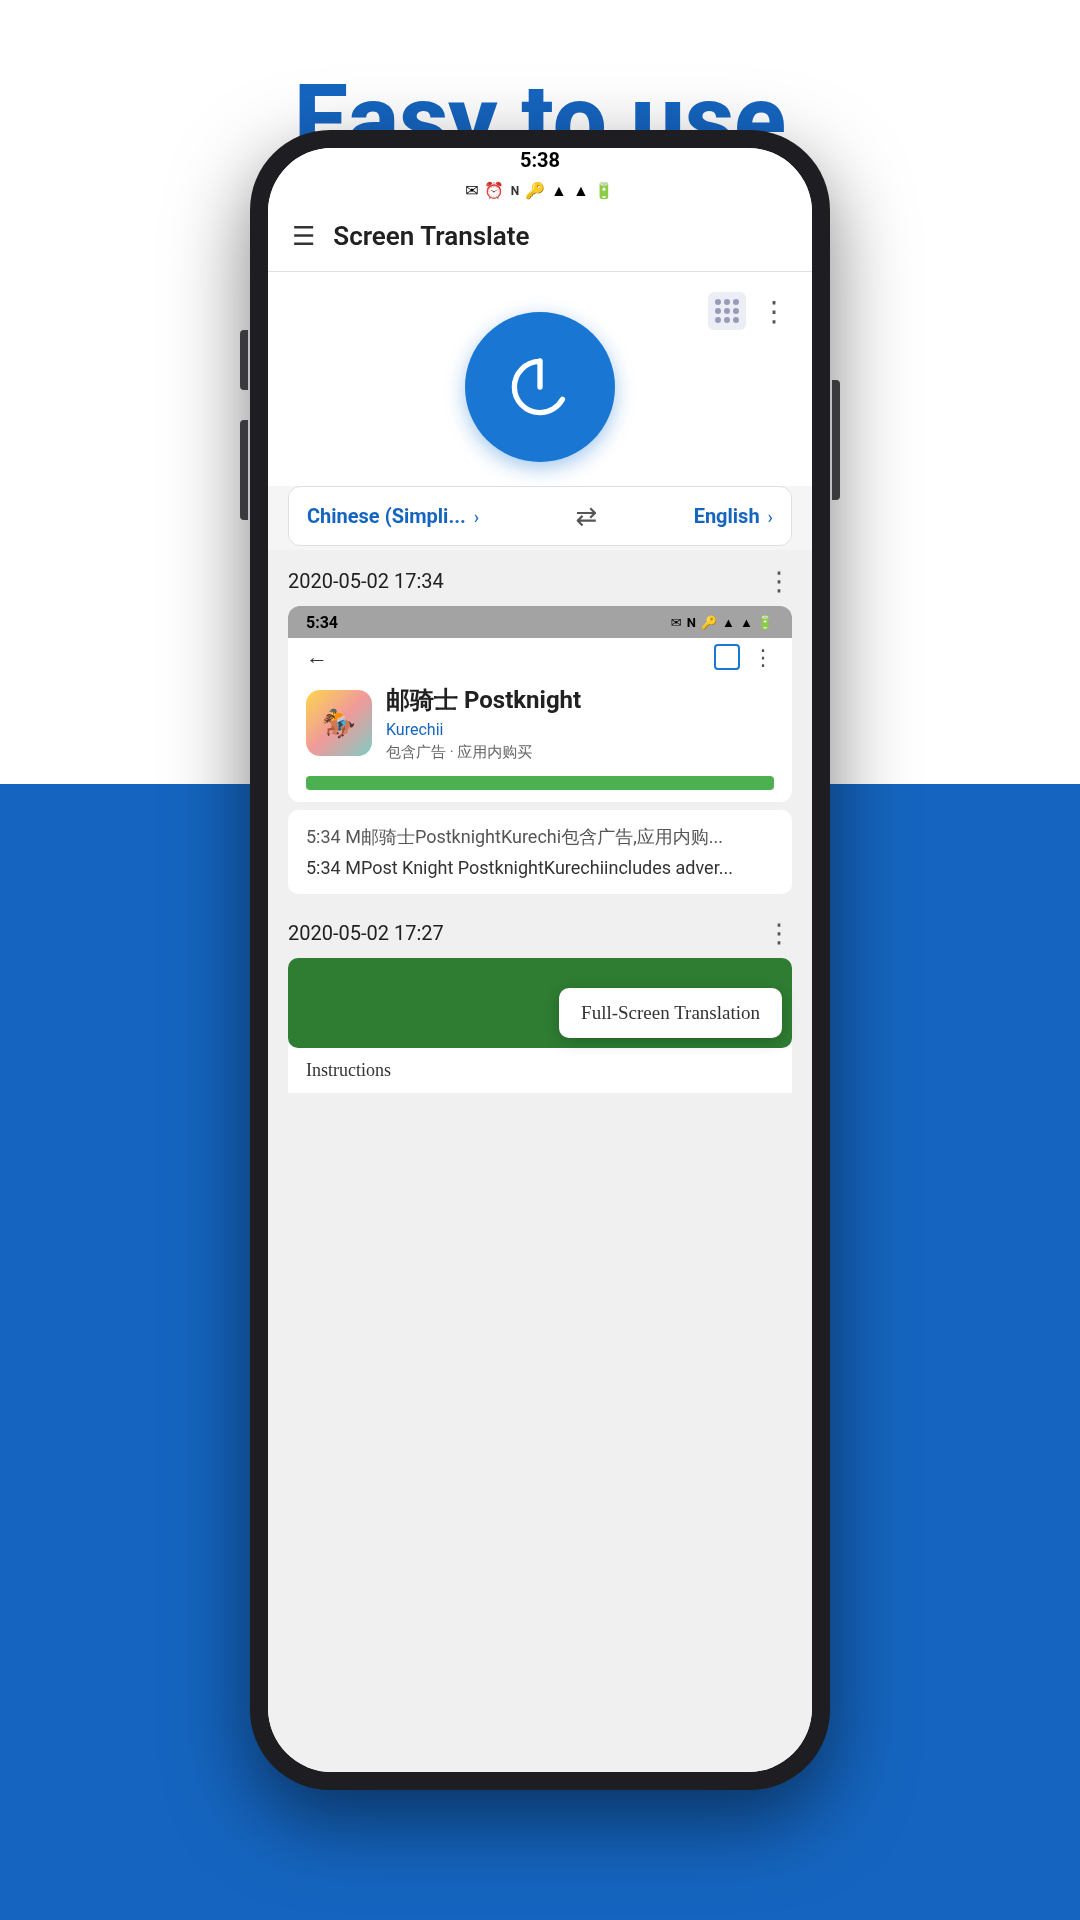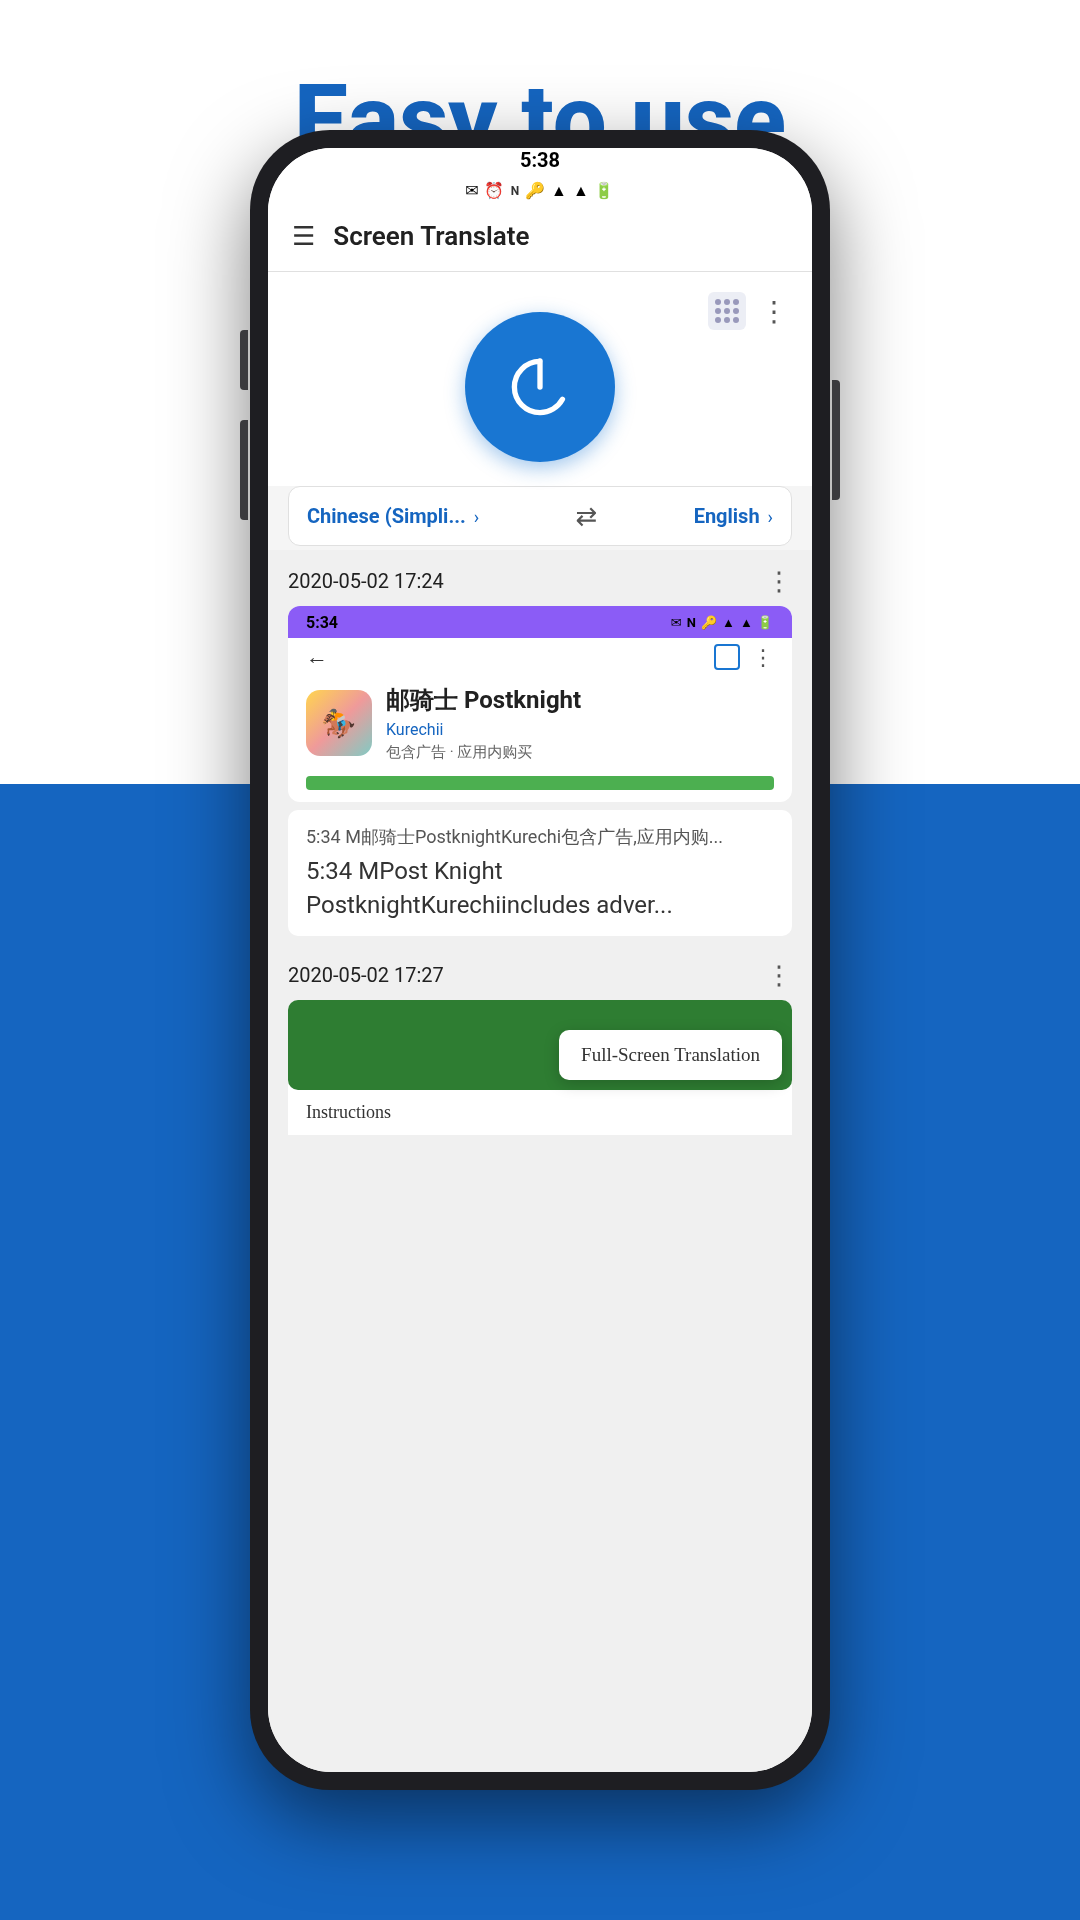--- a/index.html
+++ b/index.html
@@ -240,27 +240,27 @@
         <div class="lang-btn" style="display:flex; align-items:center; gap:8px; cursor:pointer;">
           <span style="font-size:20px; font-weight:700; color:#1565C0;">English</span>
           <span style="font-size:18px; color:#1565C0;">›</span>
         </div>
       </div>
 
       <div style="background:#f0f0f0; flex:1; padding:0 20px; overflow-y:auto;">
 
         <div>
           <div style="display:flex; justify-content:space-between; align-items:center; padding:16px 0 10px;">
-            <span style="font-size:20px; color:#212121;">2020-05-02 17:24</span>
+            <span style="font-size:20px; color:#212121;">2020-05-02 17:34</span>
             <span style="font-size:26px; color:#555; cursor:pointer;">⋮</span>
           </div>
 
           <div style="background:#fff; border-radius:12px; overflow:hidden; margin-bottom:8px;">
 
-            <div style="background:#8b5cf6; height:32px; display:flex; align-items:center; justify-content:space-between; padding:0 18px;">
+            <div style="background:#a3a3a3; height:32px; display:flex; align-items:center; justify-content:space-between; padding:0 18px;">
               <span style="font-size:16px; font-weight:700; color:#000;">5:34</span>
               <div style="display:flex; gap:5px; font-size:13px;">
                 <span>✉</span>
                 <span style="font-weight:700;">N</span>
                 <span>🔑</span>
                 <span>▲</span>
                 <span>▲</span>
                 <span>🔋</span>
               </div>
             </div>
@@ -282,21 +282,21 @@
                 <span style="font-size:16px; color:#1565C0;">Kurechii</span>
                 <span style="font-size:15px; color:#666;">包含广告 · 应用内购买</span>
               </div>
             </div>
 
             <div style="height:14px; background:#4CAF50; margin:0 18px 12px; border-radius:4px;"></div>
           </div>
 
           <div style="background:#fff; padding:14px 18px; border-radius:10px; margin-bottom:8px;">
             <div style="font-size:18px; color:#555; margin-bottom:6px; line-height:1.4;">5:34 M邮骑士PostknightKurechi包含广告,应用内购...</div>
-            <div style="font-size:24px; color:#333; line-height:1.4;">5:34 MPost Knight PostknightKurechiincludes adver...</div>
+            <div style="font-size:18px; color:#333; line-height:1.4;">5:34 MPost Knight PostknightKurechiincludes adver...</div>
           </div>
         </div>
 
         <div>
           <div style="display:flex; justify-content:space-between; align-items:center; padding:16px 0 10px;">
             <span style="font-size:20px; color:#212121;">2020-05-02 17:27</span>
             <span style="font-size:26px; color:#555; cursor:pointer;">⋮</span>
           </div>
 
           <div style="background:#fff; border-radius:12px; overflow:visible; margin-bottom:8px; position:relative;font-family:Liberation Serif, serif;">

